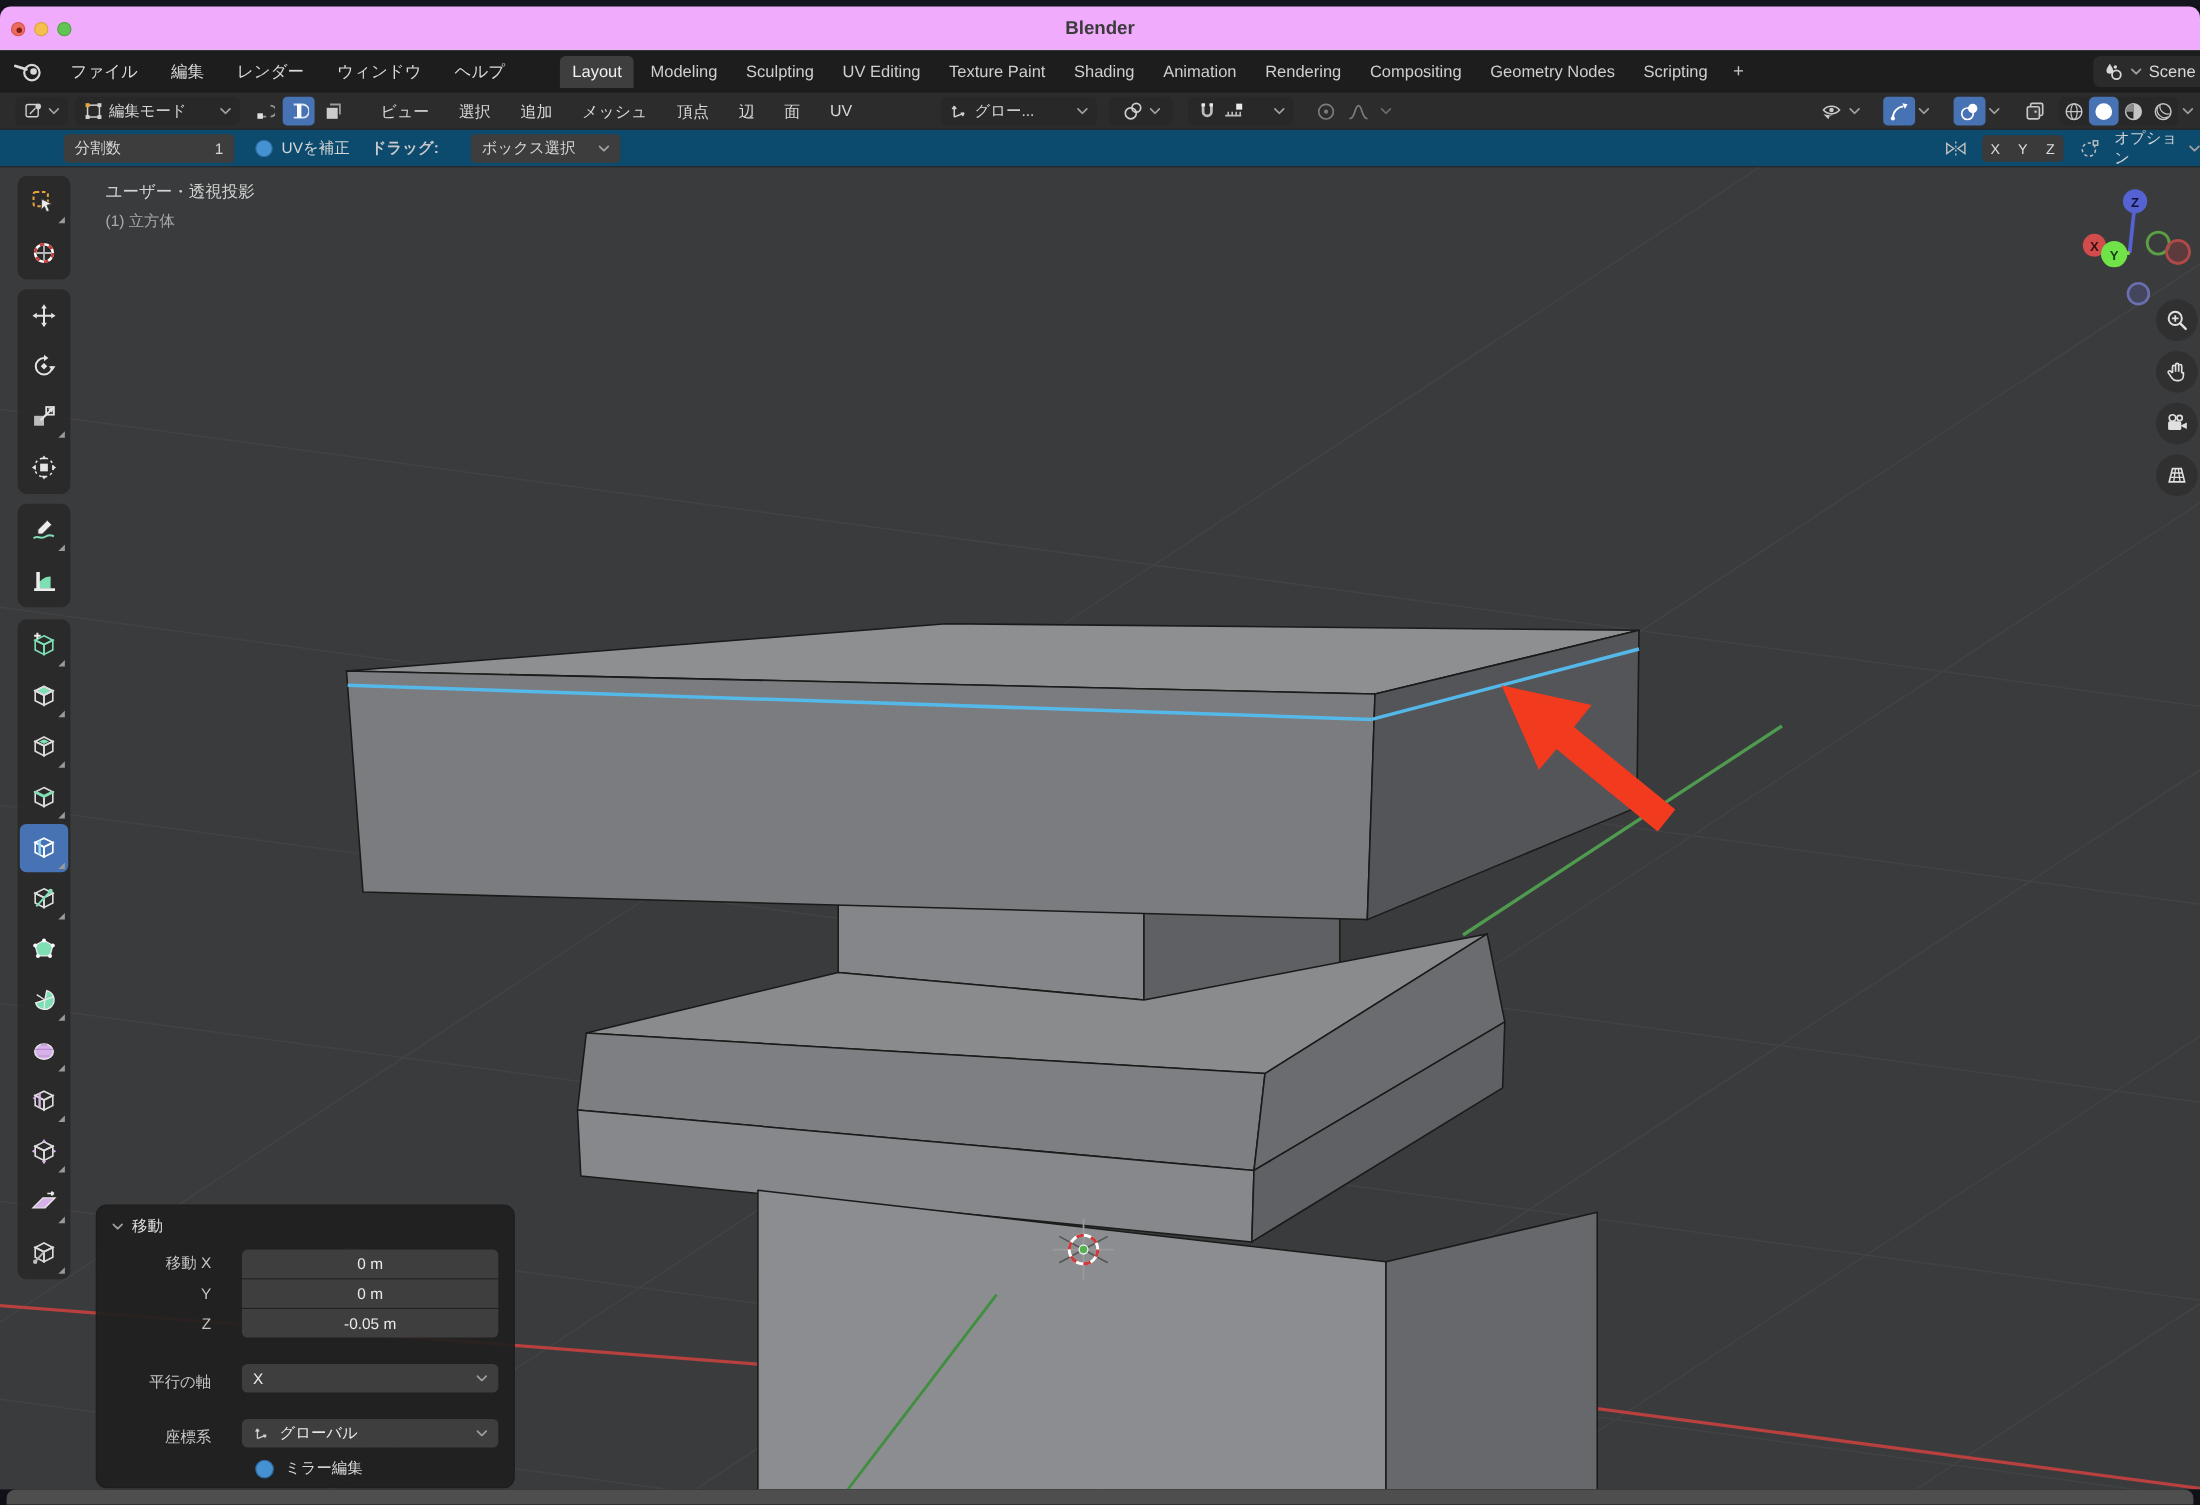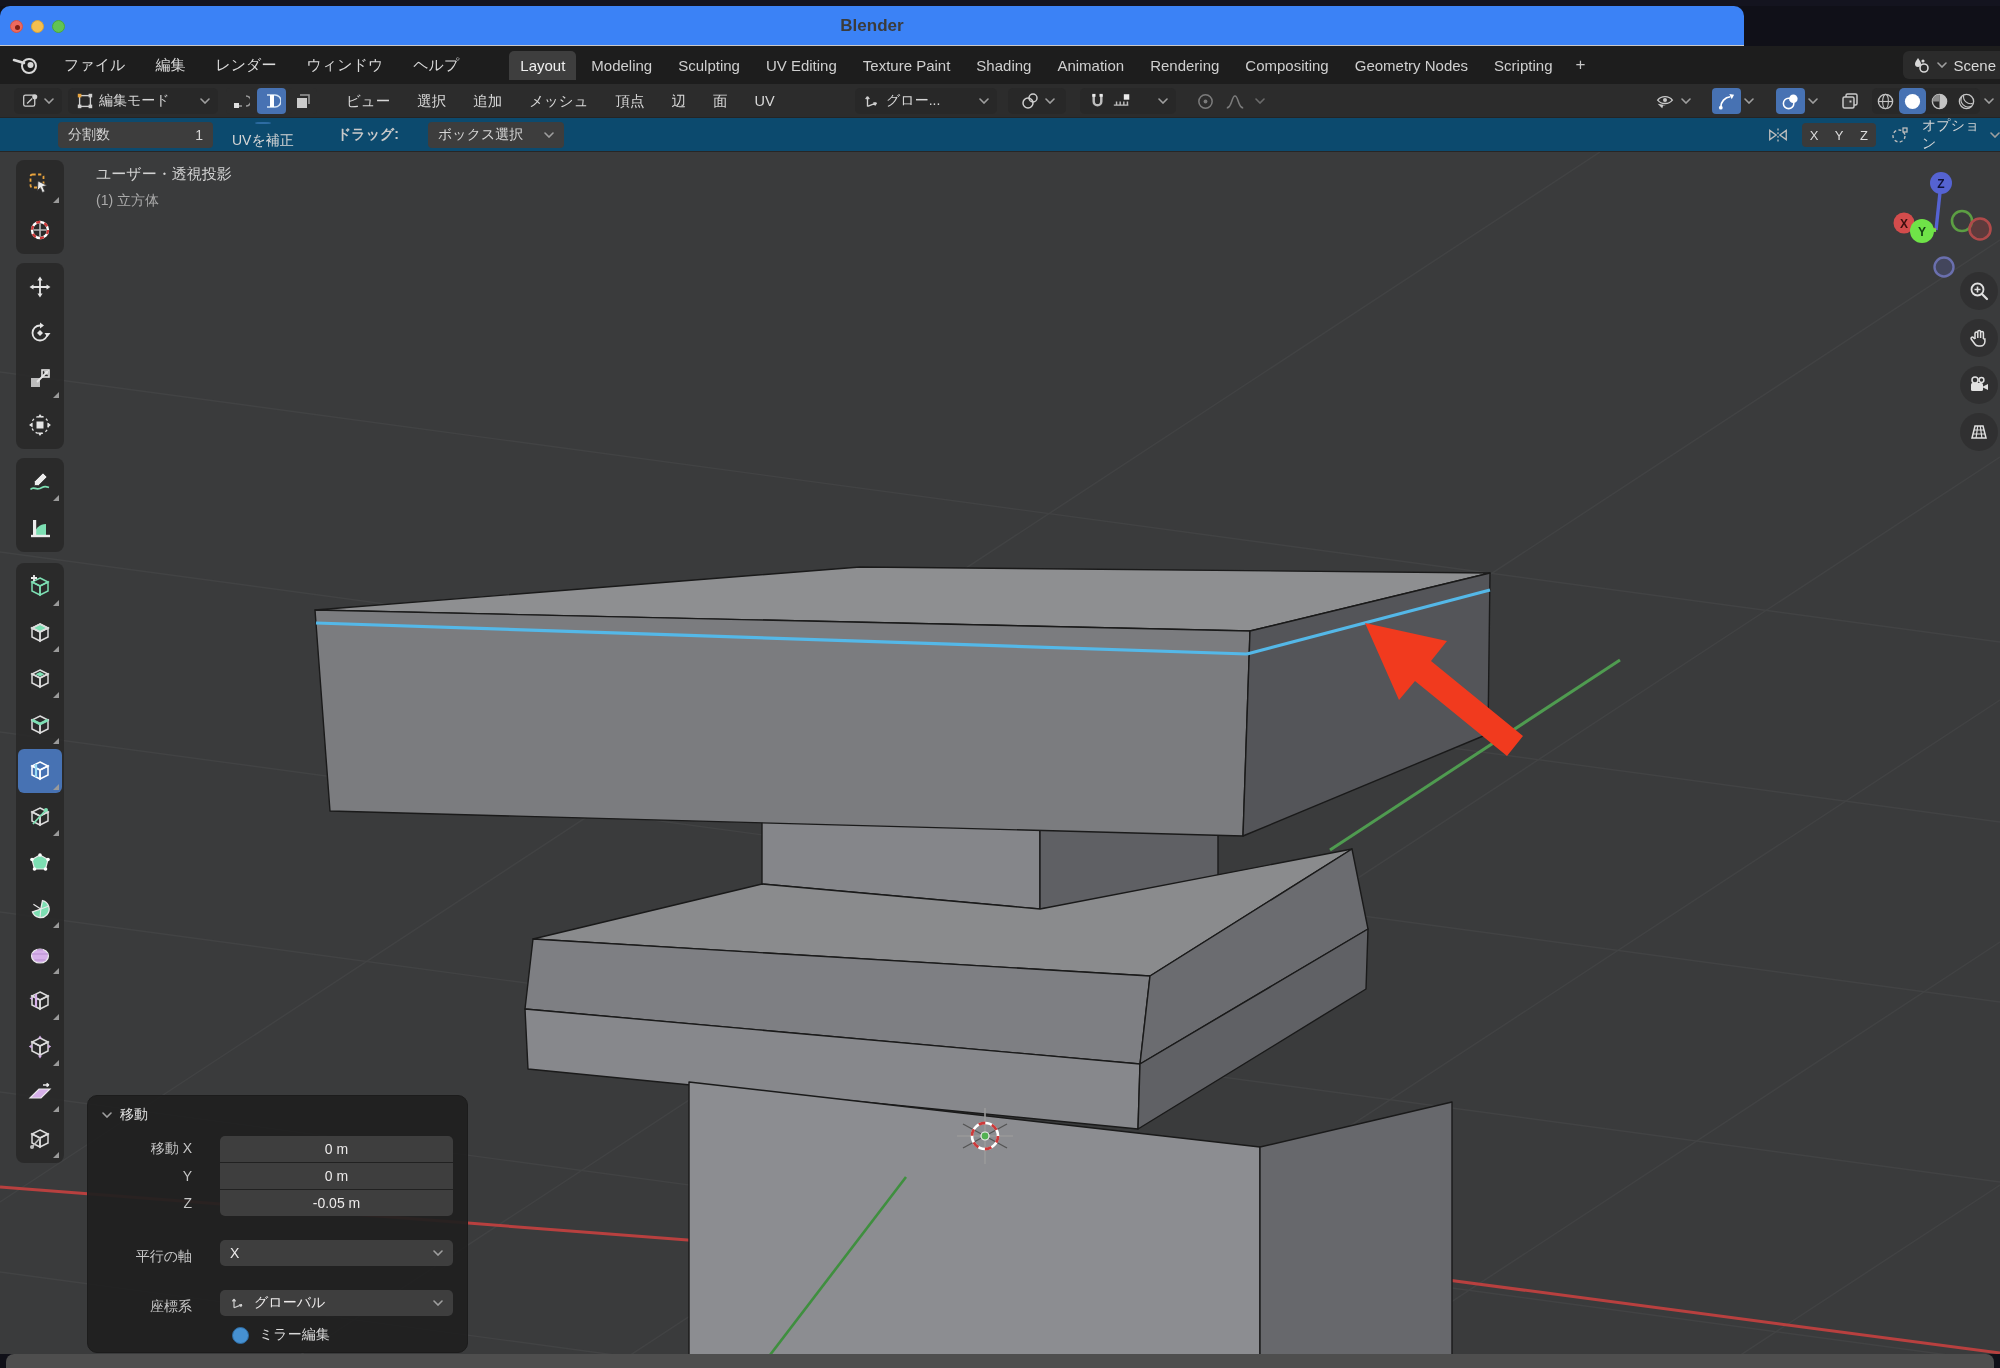--- a/index.html
+++ b/index.html
@@ -1,21 +1,21 @@
 <!DOCTYPE html>
 <html><head>
 <meta charset="utf-8">
 <style>
   * { margin:0; padding:0; box-sizing:border-box; }
   html,body { width:2000px; height:1368px; background:#101018; font-family:"Liberation Sans", sans-serif; overflow:hidden; }
   .screen { position:relative; width:2000px; height:1368px; background:#101018; }
 
   
   .top-strip { position:absolute; left:0; top:0; width:2000px; height:6px; background:#14141f; }
-  .titlebar { position:absolute; left:0; top:6px; width:1744px; height:40px; background:#3b82f6; border-radius:10px 10px 0 0; border-bottom:1px solid #c9c9c9; }
+  .titlebar { position:absolute; left:0; top:6px; width:2000px; height:40px; background:#f0abfc; border-radius:10px 10px 0 0; border-bottom:1px solid #c9c9c9; }
   .lights { position:absolute; left:8px; top:0; height:40px; display:flex; align-items:center; gap:8px; padding-left:2px; }
   .light { width:13px; height:13px; border-radius:50%; position:relative; }
   .light.red { background:#ed6a5e; border:0.5px solid #d55349; }
   .light.red::after { content:""; position:absolute; left:4px; top:4px; width:5px; height:5px; border-radius:50%; background:#7e1f15; }
   .light.yellow { background:#f4bf4f; border:0.5px solid #d9a33c; }
   .light.green { background:#61c454; border:0.5px solid #4aa73c; }
   .win-title { position:absolute; left:0; top:0; width:100%; height:40px; display:flex; align-items:center; justify-content:center; font-size:17px; font-weight:bold; color:#3b3b3b; }
 
   
   .topbar { position:absolute; left:0; top:46px; width:2000px; height:38px; background:#1d1d1d; display:flex; align-items:center; }
@@ -329,21 +329,21 @@
     <svg class="chev" style="position:absolute; left:1984px; top:14px;">
         <use href="#chev"></use>
       </svg>
   </div>
 
   <div class="row3">
     <div class="hbtn field" style="left:58px; width:155px; padding:0 10px; justify-content:space-between;">
       <span>分割数</span>
       <span>1</span>
     </div>
-    <div class="hbtn" style="left:232px; gap:8px;flex-direction:column;">
+    <div class="hbtn" style="left:232px; gap:8px;">
       <div class="toggle-dot on"></div>
       <span>UVを補正</span>
     </div>
     <span class="hbtn" style="left:337px; color:#c9c9c9;font-weight:bold;">ドラッグ:</span>
     <div class="hbtn field" style="left:428px; width:136px; padding:0 10px;">
       <span>ボックス選択</span>
       <svg class="chev" style="margin-left:auto">
           <use href="#chev"></use>
         </svg>
     </div>

